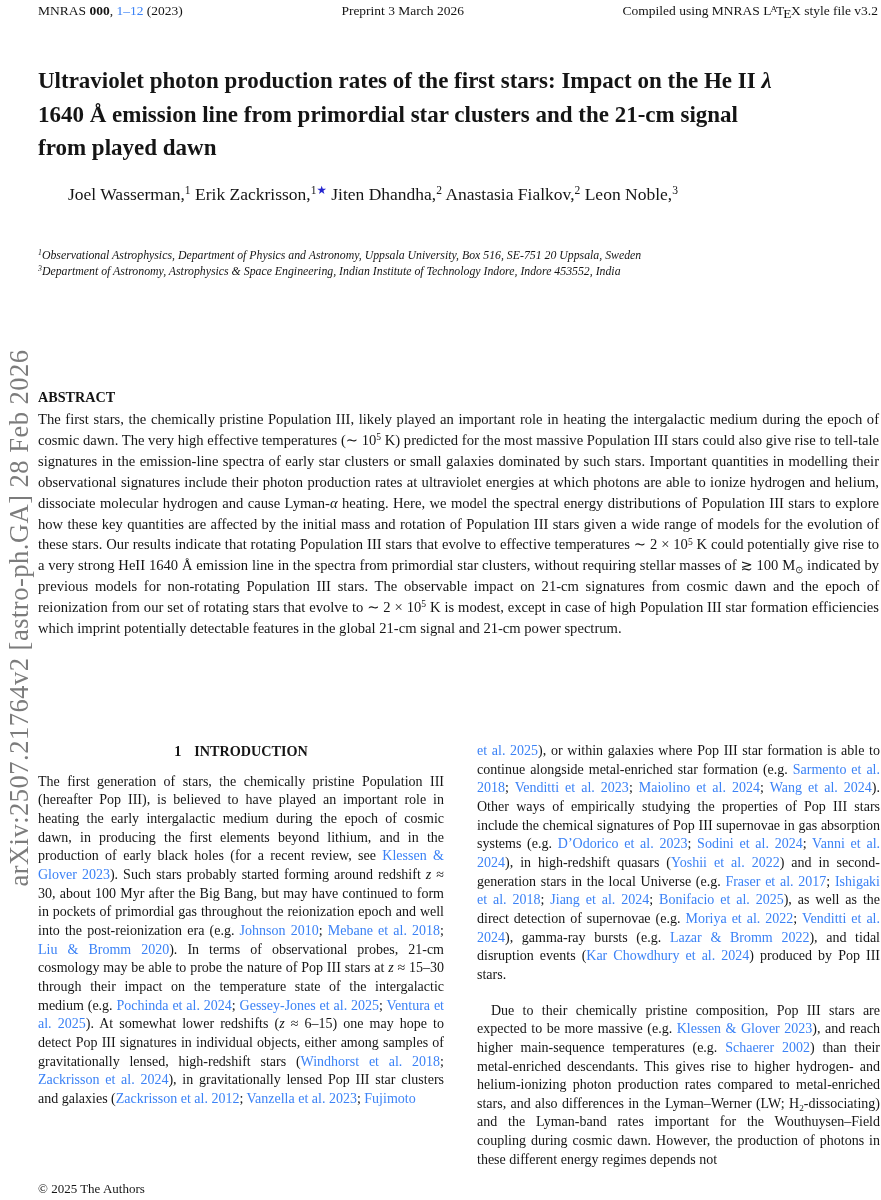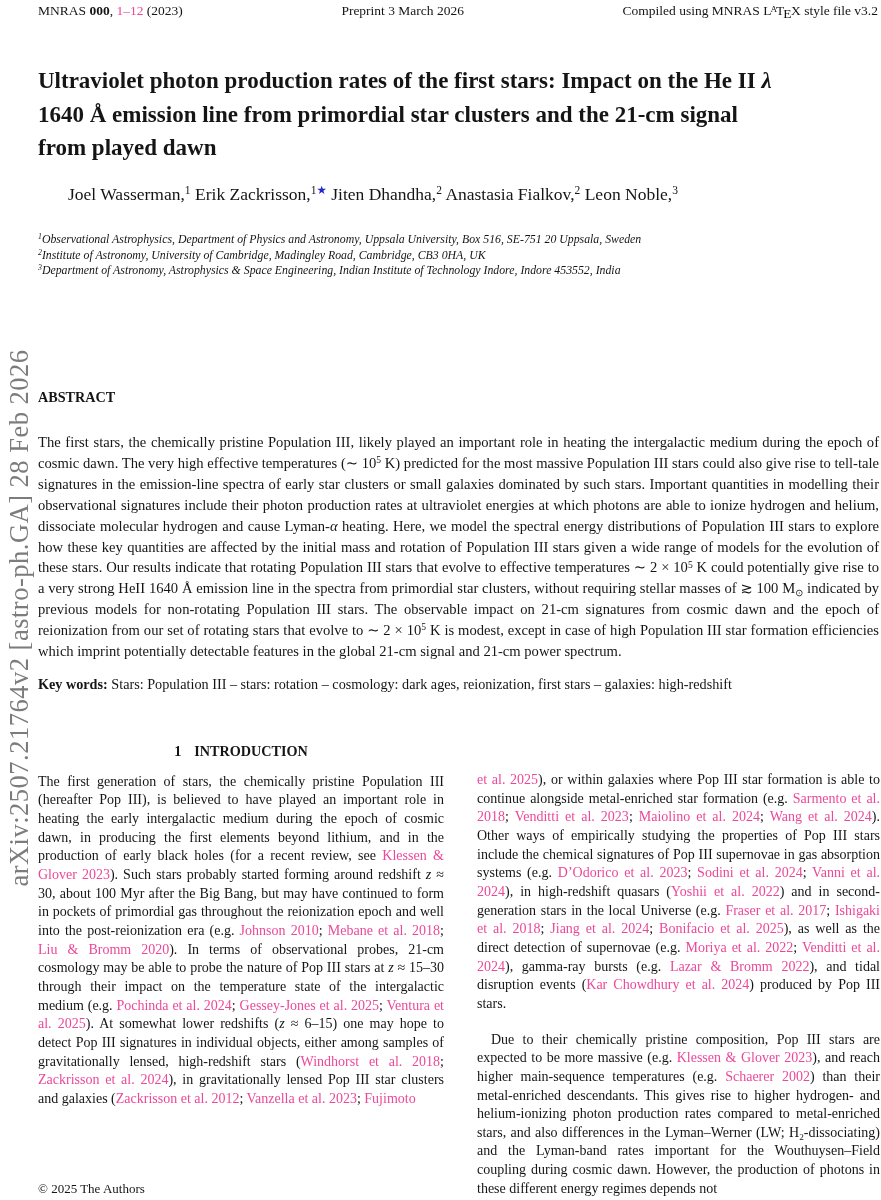--- a/index.html
+++ b/index.html
@@ -3,21 +3,21 @@
 <meta charset="utf-8">
 <style>
   * { margin:0; padding:0; box-sizing:border-box; }
   html,body { background:#ffffff; }
   .page {
     position:relative; width:881px; height:1200px; background:#fff;
     font-family:"Liberation Serif", serif; color:#151515; overflow:hidden;
   }
   .b  { font-weight:bold; }
   .it { font-style:italic; }
-  .lk { color:#ec4899; }
+  .lk { color:#3b82f6; }
   .sup { font-size:66%; position:relative; top:-0.5em; line-height:0; }
   .sub { font-size:66%; position:relative; top:0.30em; line-height:0; }
   .star-lk { color:#2525cf; }
 
   .header {
     position:absolute; top:3px; left:38px; width:840px;
     display:flex; justify-content:space-between; font-size:13.5px; white-space:nowrap;
   }
   .lxA { font-size:68%; vertical-align:0.30em; margin-left:-0.12em; margin-right:-0.10em; }
   .lxE { vertical-align:-0.20em; margin-left:-0.08em; margin-right:-0.04em; }
@@ -31,34 +31,34 @@
 
   .title {
     position:absolute; top:64px; left:38px; width:818px;
     font-size:23px; font-weight:bold; line-height:33.5px;
   }
   .authors {
     position:absolute; top:179px; left:38px; width:830px;
     font-size:17.5px; line-height:30px;margin-left:30px;
   }
   .affils {
-    position:absolute; top:232px; left:38px; width:830px;
+    position:absolute; top:248px; left:38px; width:830px;
     font-style:italic; font-size:11.8px; line-height:15.6px;
   }
   .accepted { position:absolute; top:337px; left:38px; font-size:13.5px; }
   .abs-head { position:absolute; top:389px; left:38px; font-size:14.2px; font-weight:bold; }
   .abstract {
     position:absolute; top:409px; left:38px; width:841px;
-    font-size:14.6px; line-height:20.9px; text-align:justify;margin-top:23px;
+    font-size:14.6px; line-height:20.9px; text-align:justify;
   }
   .keywords { position:absolute; top:676px; left:38px; width:841px; font-size:14.2px; }
 
   .col { position:absolute; top:742px; font-size:14px; line-height:18.65px; text-align:justify; }
   .col-left  { left:38px;  width:406px; }
-  .col-right { left:477px; width:403px;margin-top:29px; }
+  .col-right { left:477px; width:403px; }
   .sec-head { font-size:14.2px; font-weight:bold; margin-bottom:12px; text-align:center; }
   .sec-num  { display:inline-block; margin-right:13px; }
   .par-indent { text-indent:14px; margin-top:17px; }
 
   .footnote { position:absolute; top:1146px; left:38px; width:406px; font-size:12.3px; }
   .fnstar { font-size:72%; position:relative; top:-0.25em; margin-right:7px; }
   .copyright { position:absolute; top:1181px; left:38px; font-size:13px; }
 </style>
 </head>
 <body>
@@ -78,29 +78,27 @@
     <div><span>1640 Å emission line from primordial star clusters and the 21-cm signal</span></div>
     <div><span>from played dawn</span></div>
   </div>
 
   <div class="authors">
     <div><span>Joel Wasserman,</span><span class="sup">1</span><span> Erik Zackrisson,</span><span class="sup">1</span><span class="sup star-lk">★</span><span> Jiten Dhandha,</span><span class="sup">2</span><span> Anastasia Fialkov,</span><span class="sup">2</span><span> Leon Noble,</span><span class="sup">3</span></div>
   </div>
 
   <div class="affils">
     <div><span class="sup">1</span><span>Observational Astrophysics, Department of Physics and Astronomy, Uppsala University, Box 516, SE-751 20 Uppsala, Sweden</span></div>
-    <div><span class="sup">2</span><span>Institute of Astronomy, University of Cambridge, Madingley Road, Cambridge, CB3 0HA, UK</span></div>
     <div><span class="sup">3</span><span>Department of Astronomy, Astrophysics &amp; Space Engineering, Indian Institute of Technology Indore, Indore 453552, India</span></div>
   </div>
 
 
   <div class="abs-head">ABSTRACT</div>
   <div class="abstract"><span>The first stars, the chemically pristine Population III, likely played an important role in heating the intergalactic medium during the epoch of cosmic dawn. The very high effective temperatures (∼ 10</span><span class="sup">5</span><span> K) predicted for the most massive Population III stars could also give rise to tell-tale signatures in the emission-line spectra of early star clusters or small galaxies dominated by such stars. Important quantities in modelling their observational signatures include their photon production rates at ultraviolet energies at which photons are able to ionize hydrogen and helium, dissociate molecular hydrogen and cause Lyman-</span><span class="it">α</span><span> heating. Here, we model the spectral energy distributions of Population III stars to explore how these key quantities are affected by the initial mass and rotation of Population III stars given a wide range of models for the evolution of these stars. Our results indicate that rotating Population III stars that evolve to effective temperatures ∼ 2 × 10</span><span class="sup">5</span><span> K could potentially give rise to a very strong HeII 1640 Å emission line in the spectra from primordial star clusters, without requiring stellar masses of ≳ 100 M</span><span class="sub">⊙</span><span> indicated by previous models for non-rotating Population III stars. The observable impact on 21-cm signatures from cosmic dawn and the epoch of reionization from our set of rotating stars that evolve to ∼ 2 × 10</span><span class="sup">5</span><span> K is modest, except in case of high Population III star formation efficiencies which imprint potentially detectable features in the global 21-cm signal and 21-cm power spectrum.</span></div>
 
-  <div class="keywords"><span class="b">Key words:</span><span>  Stars: Population III – stars: rotation – cosmology: dark ages, reionization, first stars – galaxies: high-redshift</span></div>
 
   <div class="col col-left">
     <div class="sec-head">
       <span class="sec-num">1</span><span>INTRODUCTION</span>
     </div>
     <p><span>The first generation of stars, the chemically pristine Population III (hereafter Pop III), is believed to have played an important role in heating the early intergalactic medium during the epoch of cosmic dawn, in producing the first elements beyond lithium, and in the production of early black holes (for a recent review, see </span><span class="lk">Klessen &amp; Glover 2023</span><span>). Such stars probably started forming around redshift </span><span class="it">z</span><span> ≈ 30, about 100 Myr after the Big Bang, but may have continued to form in pockets of primordial gas throughout the reionization epoch and well into the post-reionization era (e.g. </span><span class="lk">Johnson 2010</span><span>; </span><span class="lk">Mebane et al. 2018</span><span>; </span><span class="lk">Liu &amp; Bromm 2020</span><span>). In terms of observational probes, 21-cm cosmology may be able to probe the nature of Pop III stars at </span><span class="it">z</span><span> ≈ 15–30 through their impact on the temperature state of the intergalactic medium (e.g. </span><span class="lk">Pochinda et al. 2024</span><span>; </span><span class="lk">Gessey-Jones et al. 2025</span><span>; </span><span class="lk">Ventura et al. 2025</span><span>). At somewhat lower redshifts (</span><span class="it">z</span><span> ≈ 6–15) one may hope to detect Pop III signatures in individual objects, either among samples of gravitationally lensed, high-redshift stars (</span><span class="lk">Windhorst et al. 2018</span><span>; </span><span class="lk">Zackrisson et al. 2024</span><span>), in gravitationally lensed Pop III star clusters and galaxies (</span><span class="lk">Zackrisson et al. 2012</span><span>; </span><span class="lk">Vanzella et al. 2023</span><span>; </span><span class="lk">Fujimoto</span></p>
   </div>
 
   <div class="col col-right">
     <p><span class="lk">et al. 2025</span><span>), or within galaxies where Pop III star formation is able to continue alongside metal-enriched star formation (e.g. </span><span class="lk">Sarmento et al. 2018</span><span>; </span><span class="lk">Venditti et al. 2023</span><span>; </span><span class="lk">Maiolino et al. 2024</span><span>; </span><span class="lk">Wang et al. 2024</span><span>). Other ways of empirically studying the properties of Pop III stars include the chemical signatures of Pop III supernovae in gas absorption systems (e.g. </span><span class="lk">D’Odorico et al. 2023</span><span>; </span><span class="lk">Sodini et al. 2024</span><span>; </span><span class="lk">Vanni et al. 2024</span><span>), in high-redshift quasars (</span><span class="lk">Yoshii et al. 2022</span><span>) and in second-generation stars in the local Universe (e.g. </span><span class="lk">Fraser et al. 2017</span><span>; </span><span class="lk">Ishigaki et al. 2018</span><span>; </span><span class="lk">Jiang et al. 2024</span><span>; </span><span class="lk">Bonifacio et al. 2025</span><span>), as well as the direct detection of supernovae (e.g. </span><span class="lk">Moriya et al. 2022</span><span>; </span><span class="lk">Venditti et al. 2024</span><span>), gamma-ray bursts (e.g. </span><span class="lk">Lazar &amp; Bromm 2022</span><span>), and tidal disruption events (</span><span class="lk">Kar Chowdhury et al. 2024</span><span>) produced by Pop III stars.</span></p>

